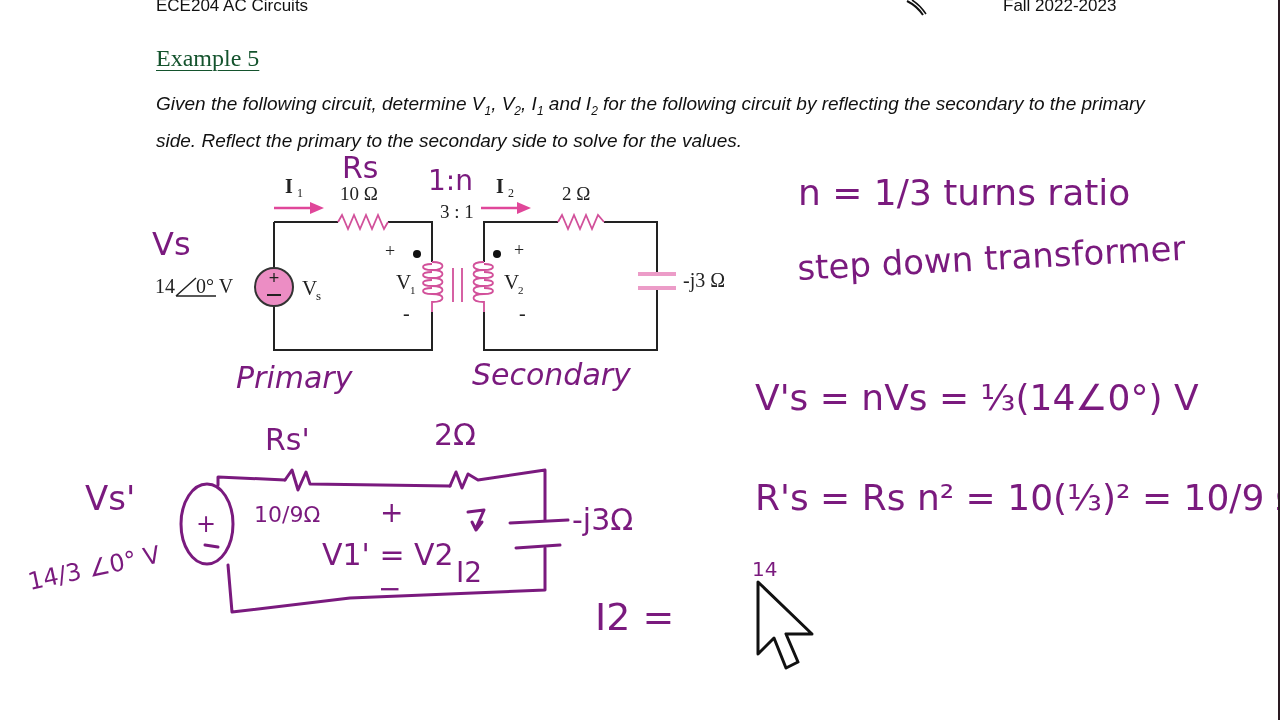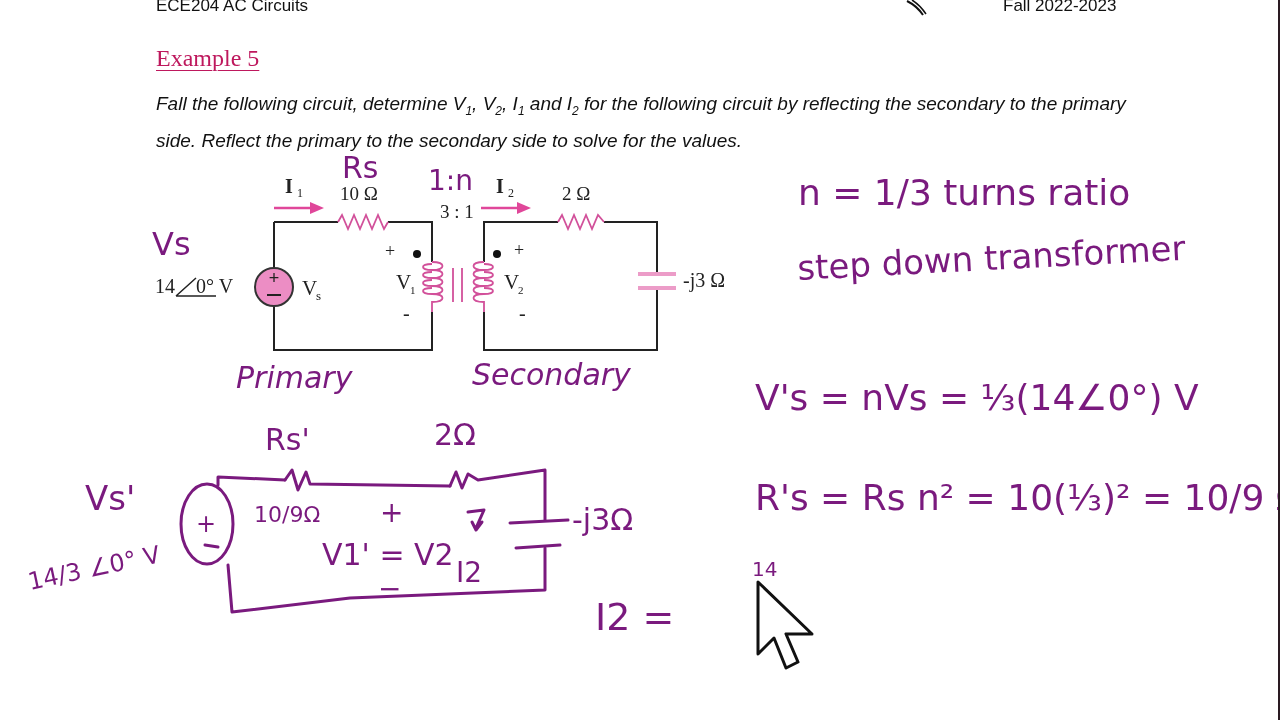--- a/index.html
+++ b/index.html
@@ -2,21 +2,21 @@
 <html><head>
 <meta charset="utf-8">
 <style>
   html, body { margin:0; padding:0; }
   body { width:1280px; height:720px; background:#ffffff; position:relative; overflow:hidden; font-family:"Liberation Sans", sans-serif; }
   .page { position:absolute; left:0; top:0; width:1280px; height:666px; background:#ffffff; }
   .right-edge { position:absolute; right:0; top:0; width:2px; height:720px; background:#2a1a22; }
   .hdr-left { position:absolute; left:156px; top:-4px; font-family:"Liberation Sans", sans-serif; font-size:17px; color:#111; }
   .hdr-right { position:absolute; left:1003px; top:-4px; font-family:"Liberation Sans", sans-serif; font-size:17px; color:#111; }
   .pen-mark { position:absolute; left:905px; top:0px; }
-  .title { position:absolute; left:156px; top:45px; font-family:"Liberation Serif", serif; font-size:24px; color:#be185d; text-decoration:underline; text-underline-offset:4px; text-decoration-thickness:1px; }
+  .title { position:absolute; left:156px; top:45px; font-family:"Liberation Serif", serif; font-size:24px; color:#14532d; text-decoration:underline; text-underline-offset:4px; text-decoration-thickness:1px; }
   .desc { position:absolute; left:156px; top:89px; width:1000px; font-family:"Liberation Sans", sans-serif; font-style:italic; font-size:19px; line-height:30px; color:#111; }
   .desc sub { font-size:12px; }
   svg.overlay { position:absolute; left:0; top:0; }
   .ink { fill:none; stroke:#7a1a7e; stroke-width:3; stroke-linecap:round; stroke-linejoin:round; }
   .hw { font-family:"DejaVu Sans", sans-serif; fill:#7a1a7e; }
   .ckt-text { font-family:"Liberation Serif", serif; fill:#222; }
   .cursor { position:absolute; left:756px; top:580px; }
 </style>
 </head>
 <body>
@@ -25,21 +25,21 @@
 
   <div class="hdr-left">ECE204 AC Circuits</div>
   <div class="hdr-right">Fall 2022-2023</div>
   <svg class="pen-mark" width="30" height="20" viewBox="0 0 30 20">
     <path d="M2 1 Q12 6 18 15" stroke="#111" stroke-width="2" fill="none"></path>
     <path d="M7 0 Q15 5 21 14" stroke="#111" stroke-width="1.5" fill="none"></path>
   </svg>
 
   <div class="title">Example 5</div>
 
-  <div class="desc"><span>Fall the following circuit, determine V</span><sub>1</sub><span>, V</span><sub>2</sub><span>, I</span><sub>1</sub><span> and I</span><sub>2</sub><span> for the following circuit by reflecting the secondary to the primary side. Reflect the primary to the secondary side to solve for the values.</span></div>
+  <div class="desc"><span>Given the following circuit, determine V</span><sub>1</sub><span>, V</span><sub>2</sub><span>, I</span><sub>1</sub><span> and I</span><sub>2</sub><span> for the following circuit by reflecting the secondary to the primary side. Reflect the primary to the secondary side to solve for the values.</span></div>
 
   <svg class="overlay" width="1280" height="720" viewBox="0 0 1280 720">
 
     <g stroke="#222" stroke-width="2" fill="none">
       <path d="M274 222 L338 222"></path>
       <path d="M388 222 L432 222 L432 262"></path>
       <path d="M432 312 L432 350 L274 350 L274 306"></path>
       <path d="M274 268 L274 222"></path>
 
       <path d="M484 262 L484 222 L558 222"></path>

